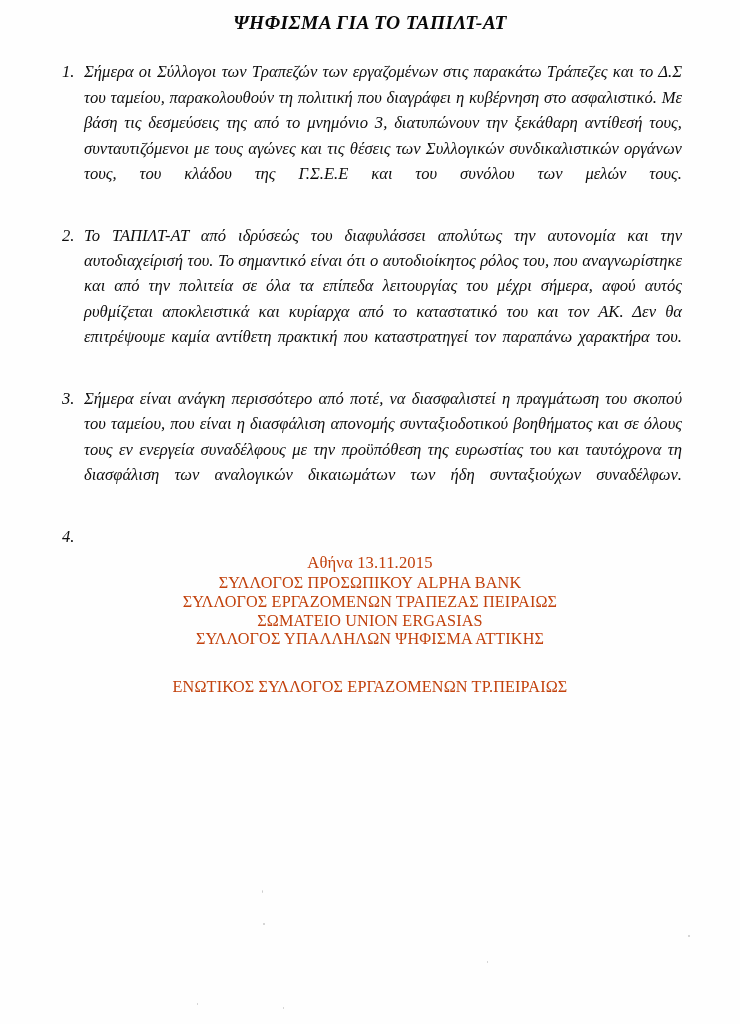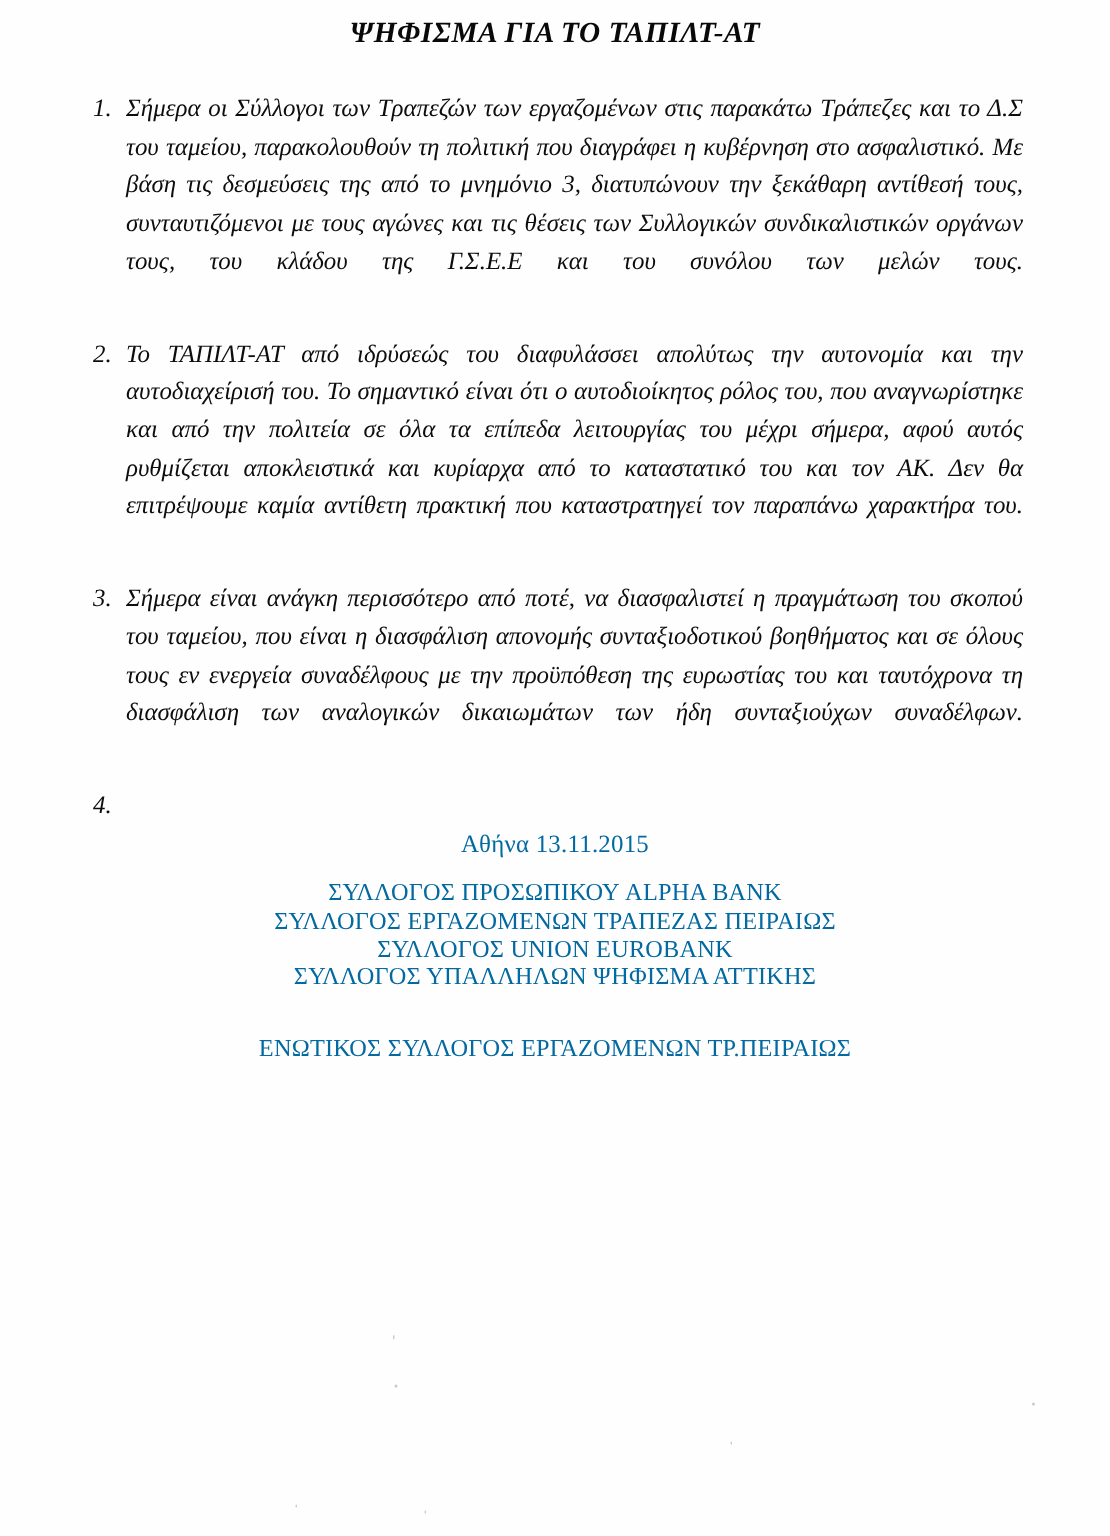--- a/index.html
+++ b/index.html
@@ -85,31 +85,31 @@
   .signatures {
     margin: 0;
     padding: 0;
     list-style: none;
     padding-top: 29px;
   }
   .sig-line {
     text-align: center;
     font-size: 16.2px;
     line-height: 1.16;
-    color: #0369a1;
+    color: #c2410c;
     letter-spacing: 0.15px;
     white-space: nowrap;
   }
   .sig-line.place-date {
     font-size: 16.6px;
     padding-bottom: 2px;
   }
   
   .sig-line.tight {
-    margin-top: 12px;
+    margin-top: 0;
   }
   .sig-line.gap {
   }
   .sig-line.gap-lg {
     margin-top: 29px;
   }
 
   
   .fleck {
     position: absolute;
@@ -151,21 +151,21 @@
   <div class="signatures">
 
     <div class="sig-line place-date">Αθήνα 13.11.2015</div>
 
     <div class="sig-line tight">ΣΥΛΛΟΓΟΣ ΠΡΟΣΩΠΙΚΟΥ ALPHA BANK</div>
 
     <div class="sig-line gap">ΣΥΛΛΟΓΟΣ ΕΡΓΑΖΟΜΕΝΩΝ  ΤΡΑΠΕΖΑΣ ΠΕΙΡΑΙΩΣ</div>
 
 
 
-    <div class="sig-line gap">ΣΥΛΛΟΓΟΣ UNION EUROBANK</div>
+    <div class="sig-line gap">ΣΩΜΑΤΕΙΟ UNION ERGASIAS</div>
 
     <div class="sig-line gap">ΣΥΛΛΟΓΟΣ ΥΠΑΛΛΗΛΩΝ ΨΗΦΙΣΜΑ ΑΤΤΙΚΗΣ</div>
 
 
     <div class="sig-line gap-lg">ΕΝΩΤΙΚΟΣ ΣΥΛΛΟΓΟΣ ΕΡΓΑΖΟΜΕΝΩΝ ΤΡ.ΠΕΙΡΑΙΩΣ</div>
 
   </div>
 
   <span class="fleck" style="left:262px; top:890px; width:1px; height:3px;"></span>
   <span class="fleck" style="left:263px; top:923px; width:2px; height:2px;"></span>

